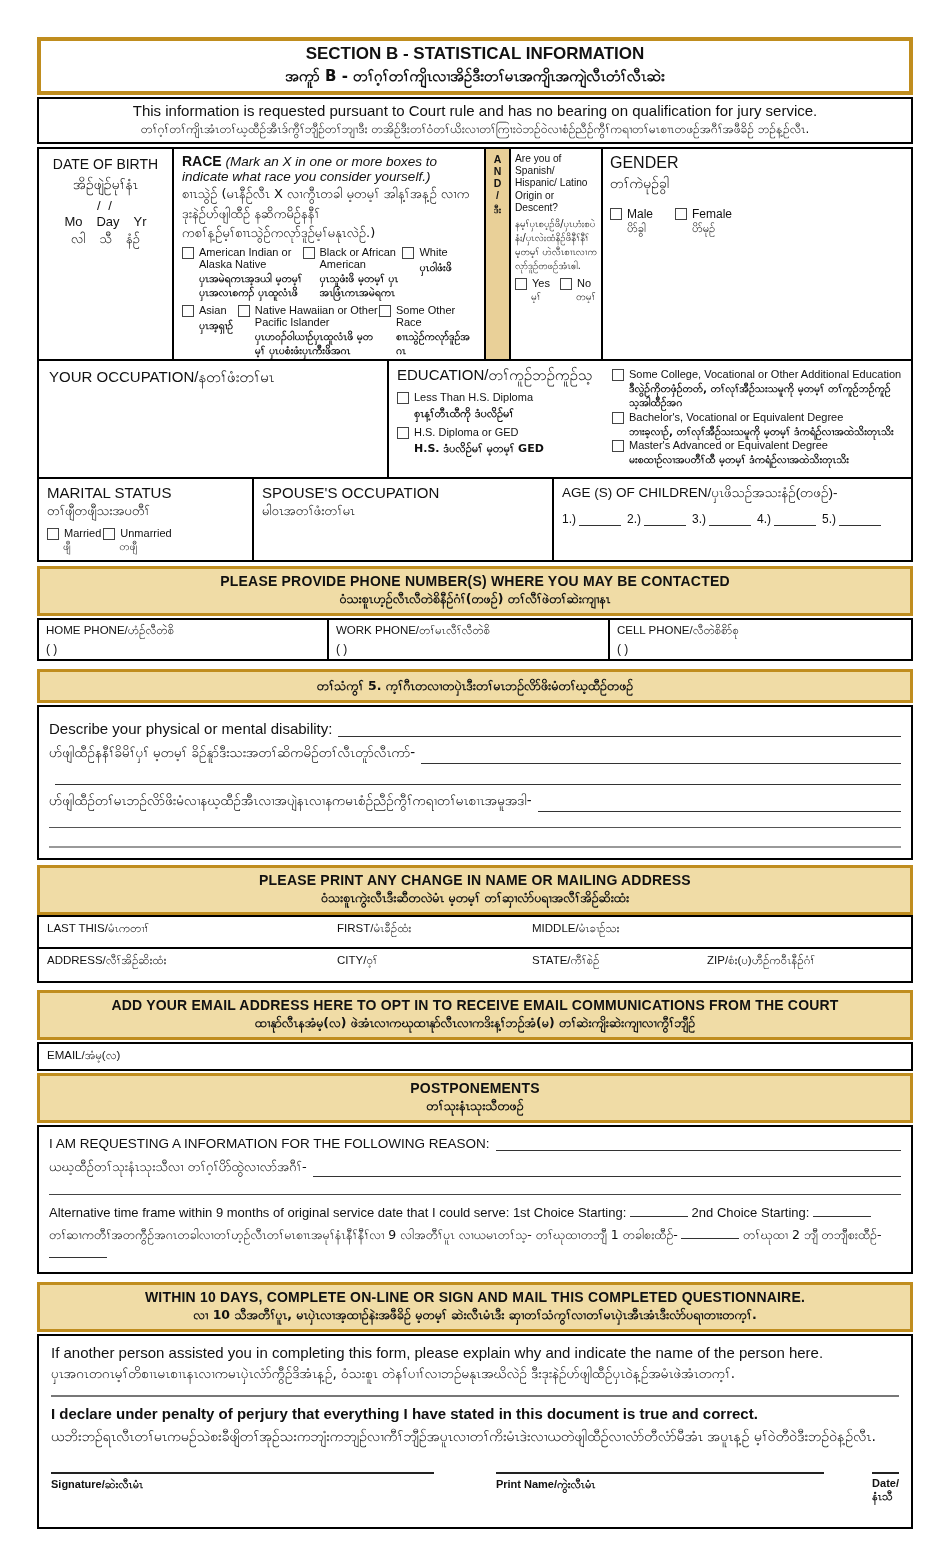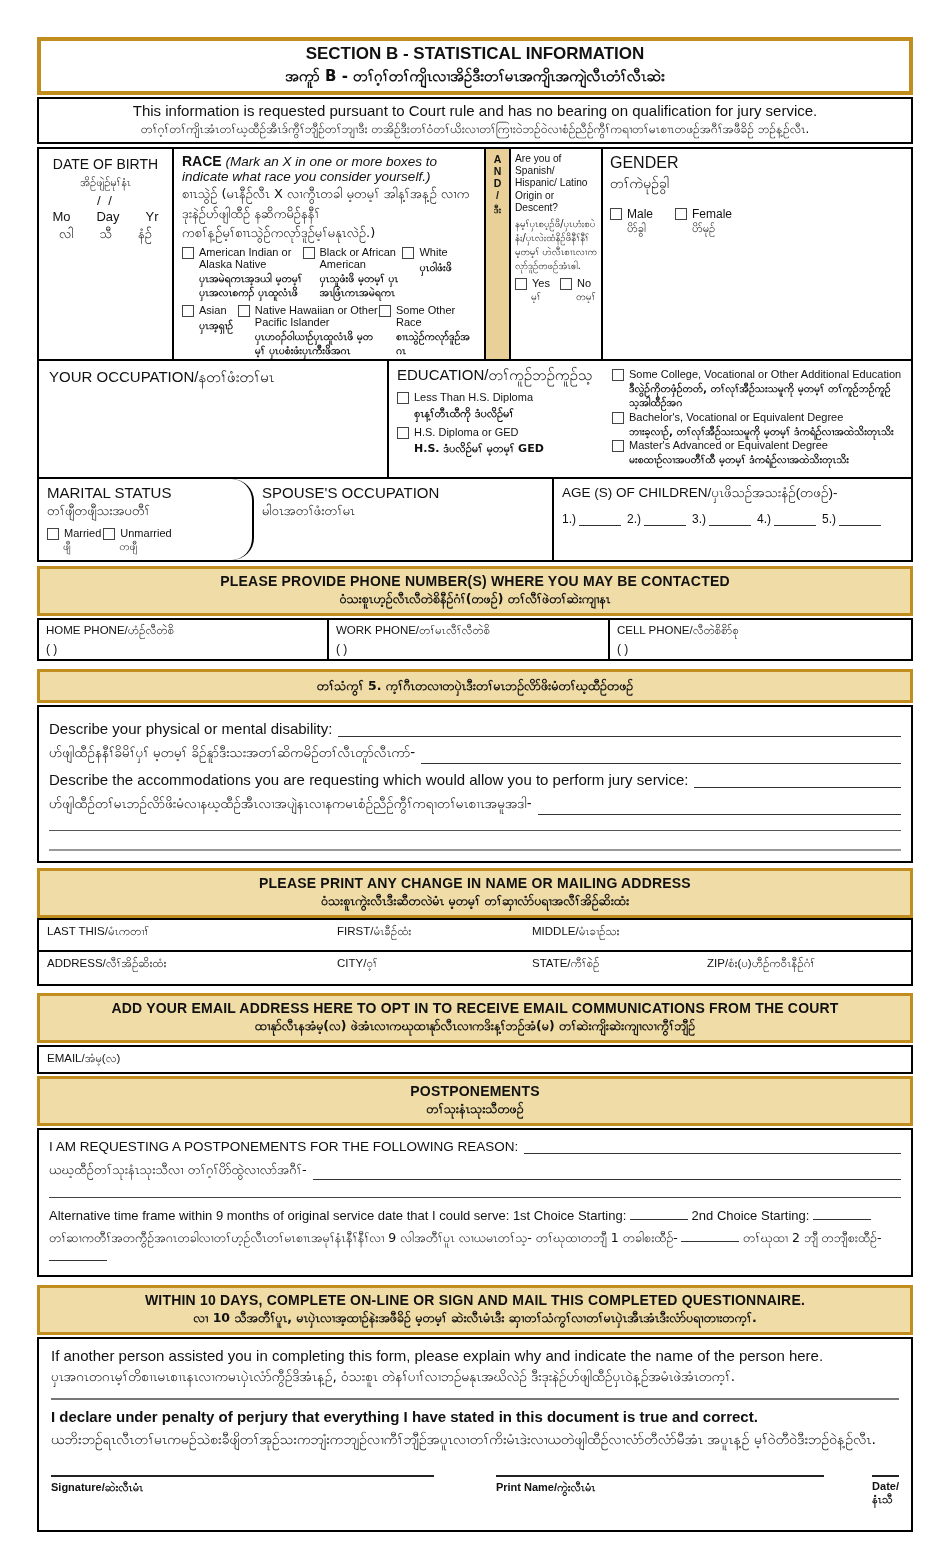--- a/index.html
+++ b/index.html
@@ -27,23 +27,23 @@
 
   
   .main { margin-top:3px; }
   .row { display:flex; }
   .r1 { border-bottom:2px solid #000; min-height:168px; }
   .r2 { border-bottom:2px solid #000; min-height:118px; }
   .r3 { min-height:80px; }
 
   .dob-cell { width:135px; border-right:2px solid #000; text-align:center; padding-top:7px; }
   .dob-en { font-size:14px; }
-  .dob-kar { font-size:11px; margin-top:3px; }
+  .dob-kar { font-size:14px; margin-top:3px; }
   .dob-sl { font-size:13px; margin-top:2px; letter-spacing:2px; }
-  .dob-cols, .dob-cols-k { display:flex; justify-content:center; gap:26px; font-size:13px; margin-top:1px; }
+  .dob-cols, .dob-cols-k { display:flex; justify-content:center; gap:14px; font-size:13px; margin-top:1px; }
 
   .race-cell { flex:1; padding:4px 8px 2px 8px; }
   .race-t1 { font-size:13.5px; }
   .race-t1 b { font-size:14px; }
   .race-t1 i { font-size:13.5px; }
   .race-kar { font-size:13px; line-height:1.5; }
   .optgrid { display:flex; margin-top:3px; }
   .opt { font-size:11px; }
   .opt-line { display:flex; align-items:flex-start; gap:5px; }
   .cb { flex:0 0 auto; width:12px; height:12px; border:1.5px solid #444; background:#fff; display:inline-block; margin-top:1px; }
@@ -71,21 +71,21 @@
   .occ-cell { width:350px; border-right:2px solid #000; padding:6px 10px; font-size:15px; }
   .edu-cell { flex:1; display:flex; padding:4px 8px; }
   .edu-left { width:215px; }
   .edu-label { font-size:15px; }
   .edu-left .opt { margin-top:4px; }
   .edu-left .opt-kar { font-size:11px; margin-top:3px; }
   .edu-right { flex:1; padding-top:2px; }
   .edu-right .opt { margin-top:1px; }
   .edu-right .opt-kar { margin-top:0; }
 
-  .mar-cell { width:215px; border-right:2px solid #000; padding:5px 8px;border-radius:22px; }
+  .mar-cell { width:215px; border-right:2px solid #000; padding:5px 8px; }
   .cell-ttl { font-size:15px; }
   .cell-kar { font-size:13px; margin-top:1px; }
   .mar-opts { display:flex; gap:2px; margin-top:6px; }
   .mar-opts .opt { font-size:11px; }
   .mar-opts .sub { font-size:10.5px; margin-left:16px; }
   .spouse-cell { width:300px; border-right:2px solid #000; padding:5px 8px; }
   .child-cell { flex:1; padding:5px 8px; }
   .child-ttl { font-size:13.5px; }
   .ages { display:flex; gap:6px; margin-top:8px; font-size:12px; align-items:flex-end; }
   .age-item { display:flex; align-items:flex-end; }
@@ -407,21 +407,20 @@
   <div class="blackbox q5-body">
     <div class="lineblank">
       <span class="q5-en">Describe your physical or mental disability:</span>
       <span class="fill"></span>
     </div>
     <div class="lineblank">
       <span class="q5-kar kar">ဟ်ဖျါထီဉ်နနီၢ်ခိမိၢ်ပှၢ် မ့တမ့ၢ် ခိဉ်နူာ်ဒီးသးအတၢ်ဆိကမိဉ်တၢ်လီၤတူာ်လီၤကာ်-</span>
       <span class="fill"></span>
     </div>
     <div class="lineblank">
-      <span class="q5-en">Describe the accommodations you are requesting which would allow you to perform jury service:</span>
       <span class="fill"></span>
     </div>
     <div class="lineblank">
       <span class="q5-kar kar">ဟ်ဖျါထီဉ်တၢ်မၤဘဉ်လိာ်ဖိးမံလၢနဃ့ထီဉ်အီၤလၢအပျဲနၤလၢနကမၤစံဉ်ညီဉ်ကွီၢ်ကရၢတၢ်မၤစၢၤအမူအဒါ-</span>
       <span class="fill"></span>
     </div>
     <div class="full-rule"></div>
     <div class="full-rule2"></div>
   </div>
 
@@ -448,21 +447,21 @@
     <div class="b-kar kar">ထၢနုာ်လီၤနအံမ့(လ) ဖဲအံၤလၢကဃုထၢနုာ်လီၤလၢကဒိးန့ၢ်ဘဉ်အံ(မ) တၢ်ဆဲးကျိးဆဲးကျၢလၢကွီၢ်ဘျီဉ်</div>
   </div>
   <div class="blackbox email-row">EMAIL/အံမ့(လ)</div>
 
   <div class="banner" style="margin-top:2px">
     <div class="b-en">POSTPONEMENTS</div>
     <div class="b-kar kar">တၢ်သုးနံၤသုးသီတဖဉ်</div>
   </div>
   <div class="blackbox post-body">
     <div class="lineblank" style="margin-top:2px">
-      <span class="post-caps">I AM REQUESTING A POSTPONEMENTS FOR THE FOLLOWING REASON:</span>
+      <span class="post-caps">I AM REQUESTING A INFORMATION FOR THE FOLLOWING REASON:</span>
       <span class="fill"></span>
     </div>
     <div class="lineblank">
       <span class="post-kar kar">ယဃ့ထီဉ်တၢ်သုးနံၤသုးသီလၢ တၢ်ဂ့ၢ်ပိာ်ထွဲလၢလာ်အဂီၢ်-</span>
       <span class="fill"></span>
     </div>
     <div class="midrule"></div>
     <div class="alt-p">
       <span>Alternative time frame within 9 months of original service date that I could serve: 1st Choice Starting:</span>
       <span class="inline-blank"></span>

